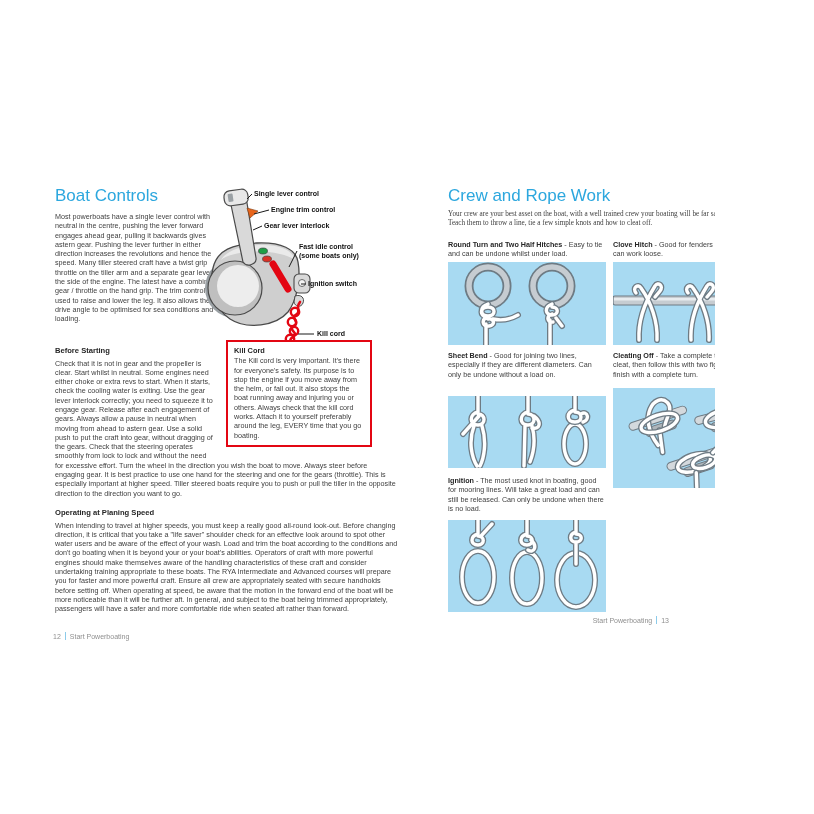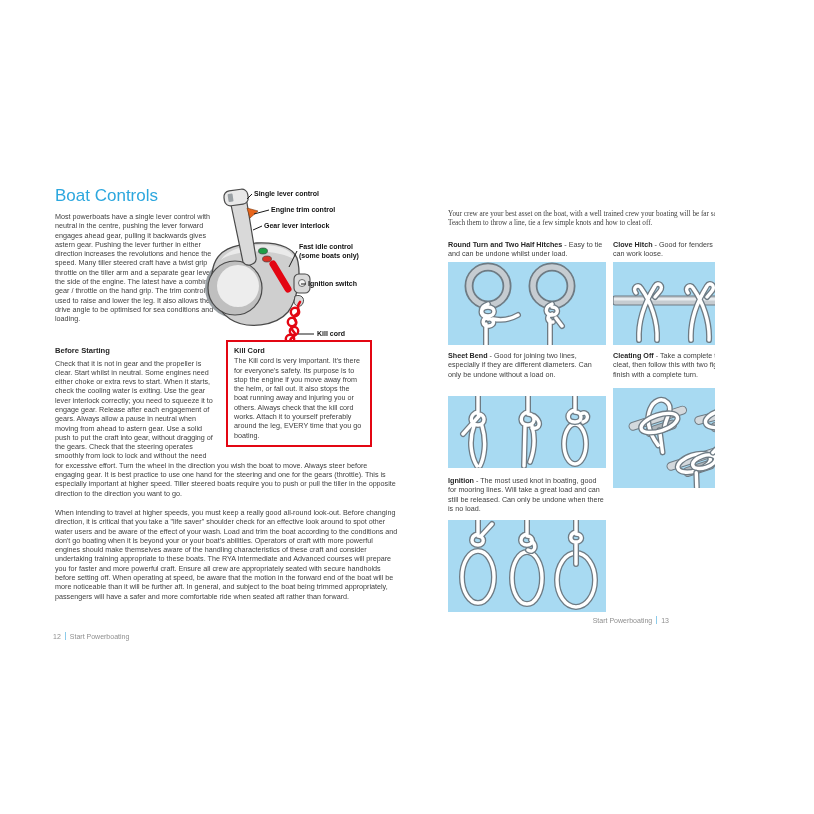--- a/index.html
+++ b/index.html
@@ -100,25 +100,27 @@
         <div class="killcord-box">
           <h4>Kill Cord</h4>
           <p class="body-text">The Kill cord is very important. It's there for everyone's safety. Its purpose is to stop the engine if you move away from the helm, or fall out. It also stops the boat running away and injuring you or others. Always check that the kill cord works. Attach it to yourself preferably around the leg, EVERY time that you go boating.</p>
         </div>
       </aside>
       <h3 class="shead">Before Starting</h3>
       <p class="body-text">Check that it is not in gear and the propeller is clear. Start whilst in neutral. Some engines need either choke or extra revs to start. When it starts, check the cooling water is exiting. Use the gear lever interlock correctly; you need to squeeze it to engage gear. Release after each engagement of gears. Always allow a pause in neutral when moving from ahead to astern gear. Use a solid push to put the craft into gear, without dragging of the gears. Check that the steering operates smoothly from lock to lock and without the need for excessive effort. Turn the wheel in the direction you wish the boat to move. Always steer before engaging gear. It is best practice to use one hand for the steering and one for the gears (throttle). This is especially important at higher speed. Tiller steered boats require you to push or pull the tiller in the opposite direction to the direction you want to go.</p>
     </section>
 
     <section class="planing-section">
+      <h3 class="shead">Operating at Planing Speed</h3>
       <p class="body-text">When intending to travel at higher speeds, you must keep a really good all-round look-out. Before changing direction, it is critical that you take a "life saver" shoulder check for an effective look around to spot other water users and be aware of the effect of your wash. Load and trim the boat according to the conditions and don't go boating when it is beyond your or your boat's abilities. Operators of craft with more powerful engines should make themselves aware of the handling characteristics of these craft and consider undertaking training appropriate to these boats. The RYA Intermediate and Advanced courses will prepare you for faster and more powerful craft. Ensure all crew are appropriately seated with secure handholds before setting off. When operating at speed, be aware that the motion in the forward end of the boat will be more noticeable than it will be further aft. In general, and subject to the boat being trimmed appropriately, passengers will have a safer and more comfortable ride when seated aft rather than forward.</p>
     </section>
   </div>
 
   <div class="page page-right">
+    <h1 class="ptitle">Crew and Rope Work</h1>
 
     <div class="r-intro body-text">Your crew are your best asset on the boat, with a well trained crew your boating will be far safer and enjoyable. Teach them to throw a line, tie a few simple knots and how to cleat off.</div>
 
     <p class="caption" style="left:165px;top:54px;width:156px;"><b>Clove Hitch</b> <span>- Good for fenders and light loads, can work loose.</span></p>
     <p class="caption" style="left:0;top:54px;width:158px;"><b>Round Turn and Two Half Hitches</b> <span>- Easy to tie and can be undone whilst under load.</span></p>
 
     <div class="panel" style="left:0;top:76px;width:158px;height:83px;">
       <svg width="158" height="83" viewBox="0 0 158 83">
         <circle cx="40" cy="24" r="19" class="ring-under"></circle>
         <circle cx="40" cy="24" r="19" class="ring-over"></circle>

